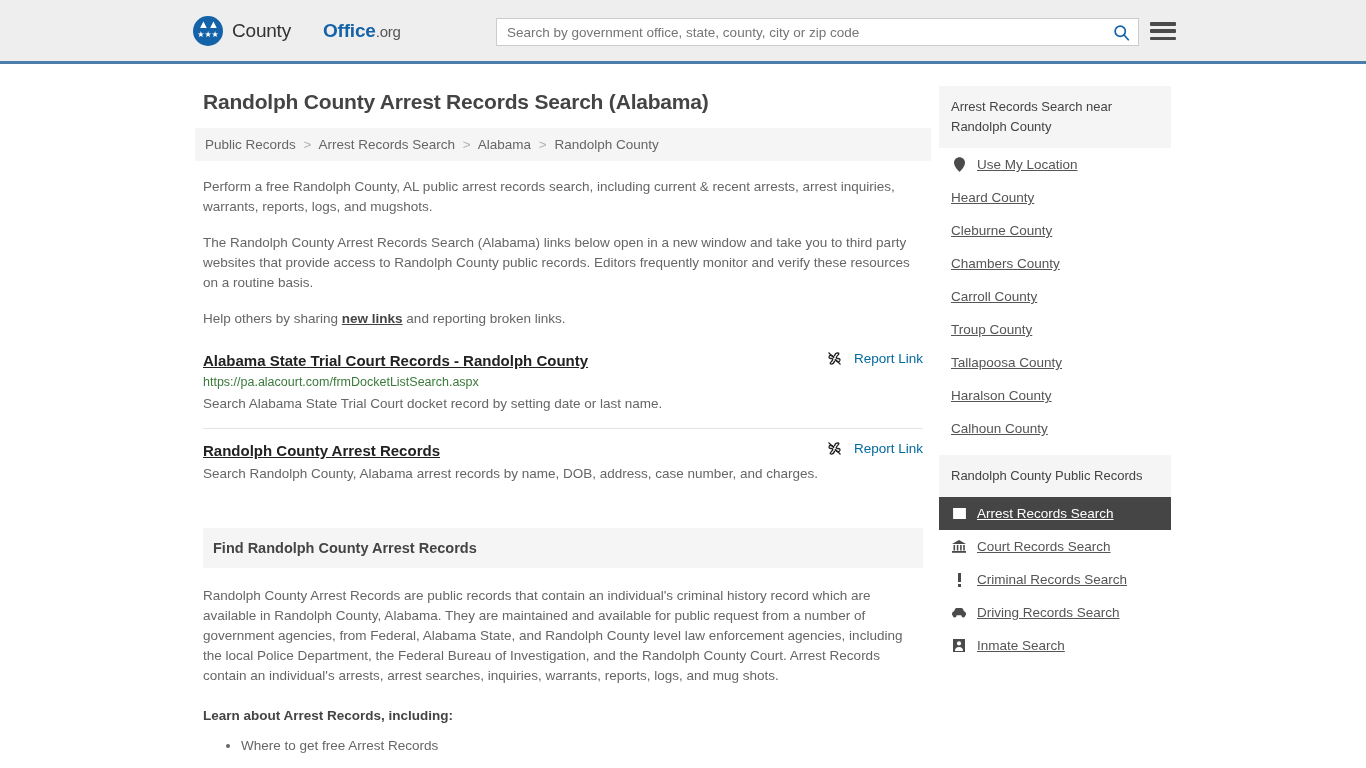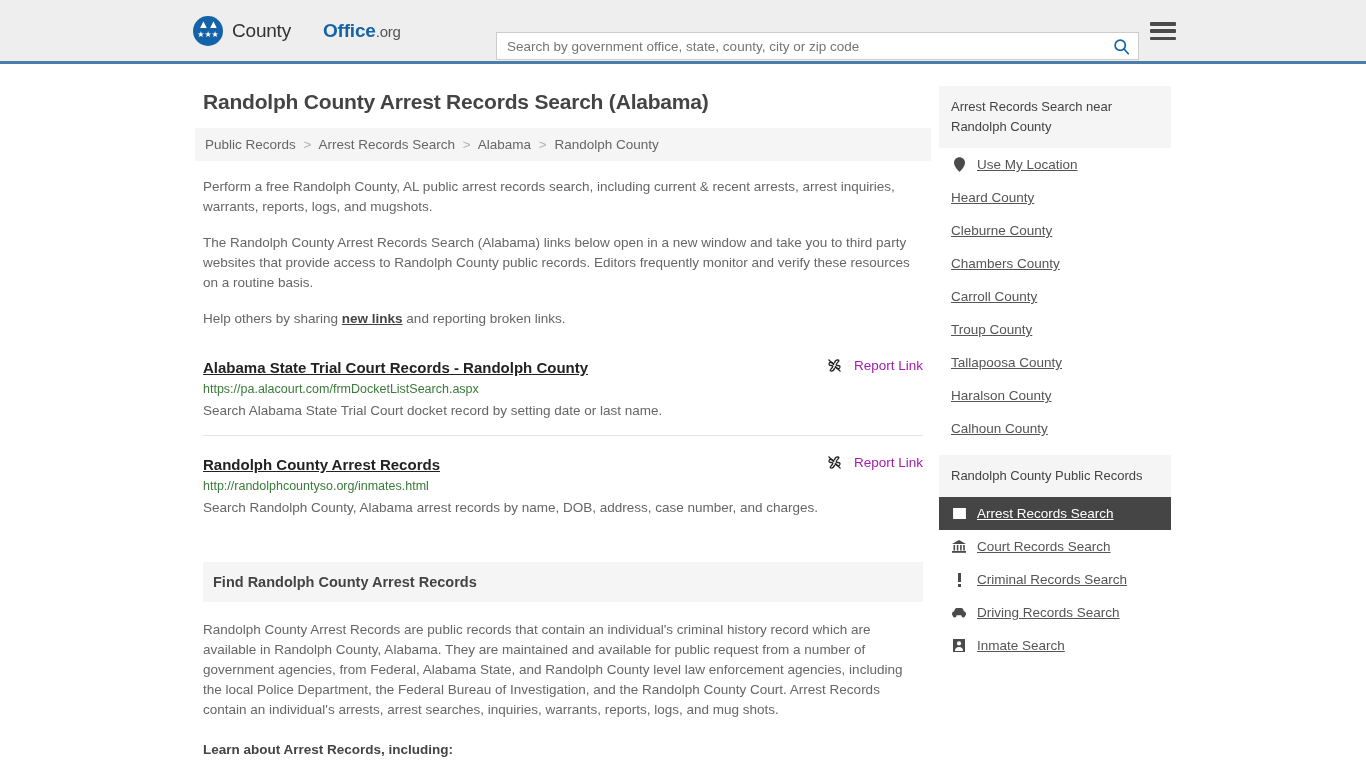--- a/index.html
+++ b/index.html
@@ -47,21 +47,21 @@
     font-size: 19px;
     color: #333333;
     letter-spacing: -0.2px;
     white-space: nowrap;
   }
   .logo-text .b { color: #1463a8; font-weight: bold; margin-left: 32px; }
   .logo-text .dot { color: #555555; font-size: 15px; }
 
   .search-box {
     position: absolute;
-    left: 496px; top: 32px;
+    left: 496px; top: 18px;
     width: 643px; height: 28px;
     background: #ffffff;
     border: 1px solid #cccccc;
     display: flex;
     align-items: center;
   }
   .search-input {
     flex: 1 1 auto;
     border: none;
     outline: none;
@@ -147,26 +147,25 @@
     font-weight: bold;
     color: #222222;
     text-decoration: underline;
     cursor: pointer;
   }
   .report-link {
     display: flex;
     align-items: center;
     gap: 12px;
     font-size: 13.5px;
-    color: #a21caf;
+    color: #0369a1;
     cursor: pointer;
     white-space: nowrap;
     flex: 0 0 auto;
     padding-left: 20px;
-    margin-top: 7px;
   }
   .result-url {
     display: block;
     margin-top: 6px;
     font-size: 12.5px;
     color: #3a7a3a;
     text-decoration: none;
   }
   .result-desc {
     margin: 4px 0 0 0;
@@ -320,21 +319,20 @@
             <a class="result-title" href="#">Randolph County Arrest Records</a>
             <span class="report-link">
               <svg width="15" height="15" viewBox="0 0 16 16">
                 <path d="M2 2 L7 7 M9 9 L14 14" stroke="#222" stroke-width="1.5" fill="none" stroke-linecap="round"></path>
                 <path d="M7.2 6.2 Q3.5 3.2 2.4 5.6 Q1.4 8 4.6 8 Q7.8 8 4.4 11.6 Q2.2 13.9 4.6 14 Q7 14 8 11" stroke="#222" stroke-width="1.4" fill="none" stroke-linecap="round"></path>
                 <path d="M8.8 9.8 Q12.5 12.8 13.6 10.4 Q14.6 8 11.4 8 Q8.2 8 11.6 4.4 Q13.8 2.1 11.4 2 Q9 2 8 5" stroke="#222" stroke-width="1.4" fill="none" stroke-linecap="round"></path>
               </svg>
               <span>Report Link</span>
             </span>
           </div>
-          <a class="result-url" href="#">http://randolphcountyso.org/inmates.html</a>
           <p class="result-desc">Search Randolph County, Alabama arrest records by name, DOB, address, case number, and charges.</p>
         </div>
 
       </div>
 
       <div class="section">
         <div class="section-header">Find Randolph County Arrest Records</div>
         <div class="section-body">
           <p>Randolph County Arrest Records are public records that contain an individual's criminal history record which are available in Randolph County, Alabama. They are maintained and available for public request from a number of government agencies, from Federal, Alabama State, and Randolph County level law enforcement agencies, including the local Police Department, the Federal Bureau of Investigation, and the Randolph County Court. Arrest Records contain an individual's arrests, arrest searches, inquiries, warrants, reports, logs, and mug shots.</p>
           <p class="lead-in">Learn about Arrest Records, including:</p>

